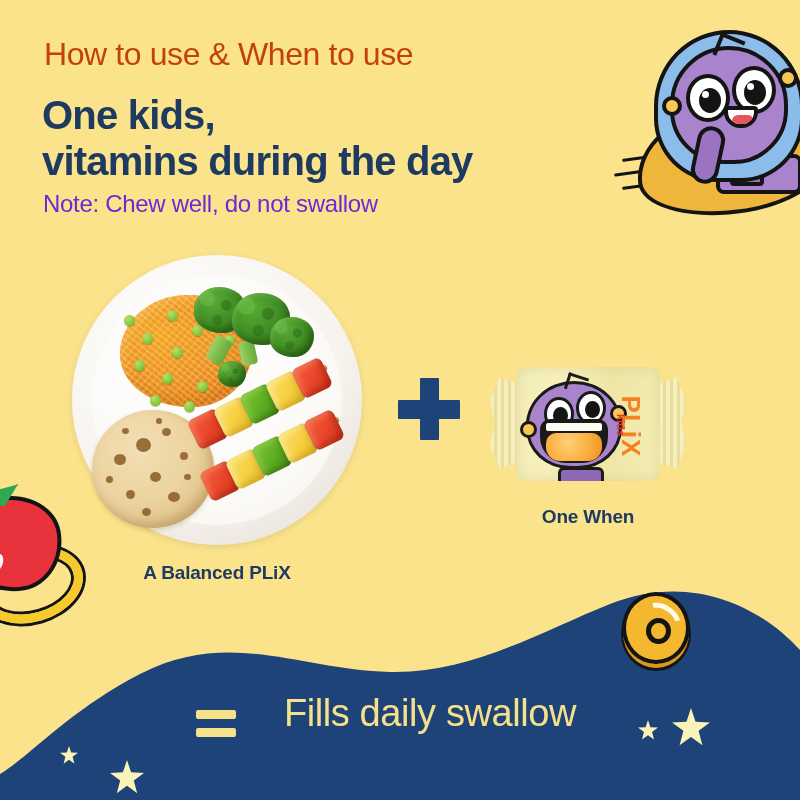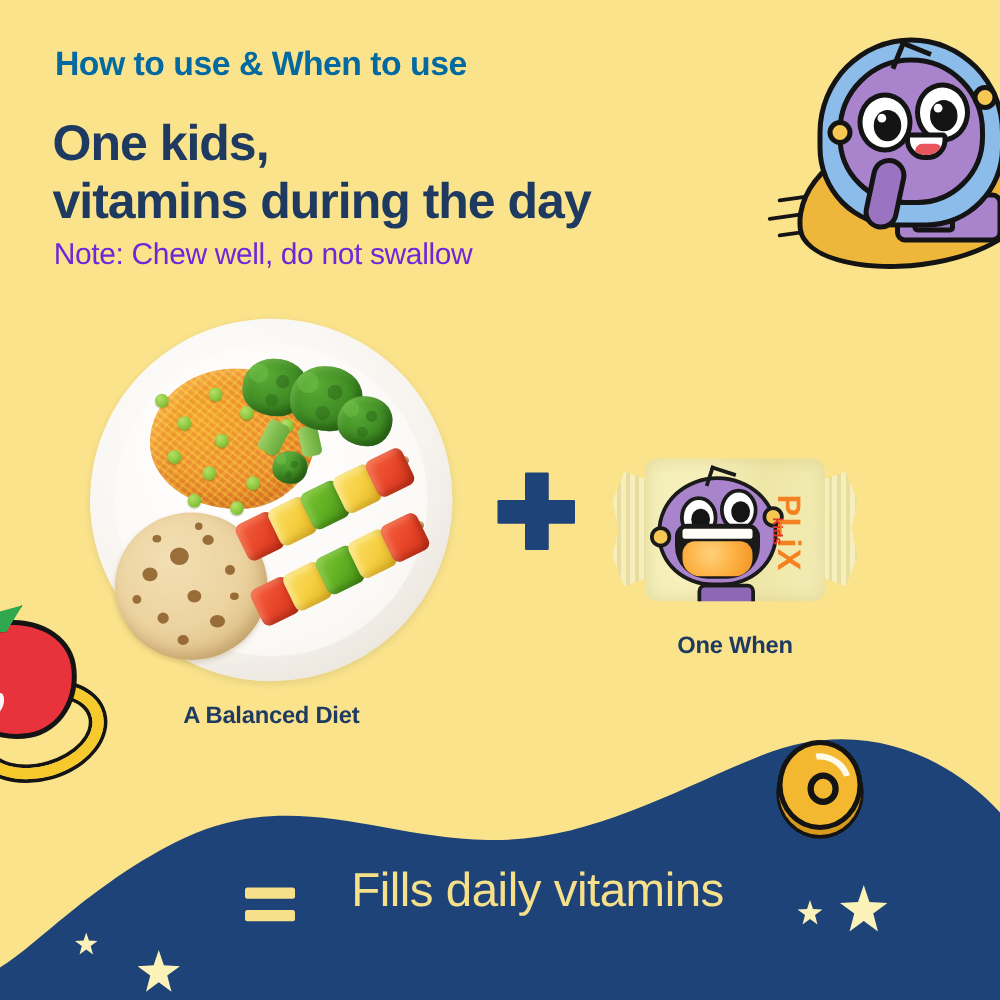--- a/index.html
+++ b/index.html
@@ -6,21 +6,21 @@
   body{
     width:800px;height:800px;overflow:hidden;position:relative;
     background:#fae38b;
     font-family:"Liberation Sans", sans-serif;
   }
   .stage{position:absolute;inset:0;width:800px;height:800px;overflow:hidden;}
 
   
   .kicker{
     position:absolute;left:44px;top:36px;width:620px;
-    font-size:27px;font-weight:700;color:#0369a1;letter-spacing:-0.4px;
+    font-size:32px;font-weight:400;color:#c2410c;letter-spacing:-0.4px;
   }
   .headline{
     position:absolute;left:42px;top:92px;width:660px;
     font-size:40px;font-weight:700;color:#1e3a61;
     line-height:1.16;letter-spacing:-0.8px;
   }
   .note{
     position:absolute;left:43px;top:190px;width:620px;
     font-size:24px;font-weight:400;color:#6d28d9;letter-spacing:-0.3px;
   }
@@ -280,21 +280,21 @@
 
     <div class="skewer" style="left:132px;top:212px;">
       <div class="stick" style="left:0;top:14px;width:150px;transform:rotate(-26deg);transform-origin:left center;"></div>
       <div class="cube c-red" style="left:0px;top:-2px;transform:rotate(-26deg);"></div>
       <div class="cube c-yel" style="left:26px;top:-14px;transform:rotate(-26deg);"></div>
       <div class="cube c-grn" style="left:52px;top:-27px;transform:rotate(-26deg);"></div>
       <div class="cube c-yel" style="left:78px;top:-40px;transform:rotate(-26deg);"></div>
       <div class="cube c-red" style="left:104px;top:-53px;transform:rotate(-26deg);"></div>
     </div>
   </div>
-  <div class="caption cap-diet">A Balanced Diet</div>
+  <div class="caption cap-diet">A Balanced PLiX</div>
 
   <div class="plus">
     <i class="h"></i>
     <i class="v"></i>
   </div>
 
   <div class="gummy">
     <div class="wing l"></div>
     <div class="wing r"></div>
     <div class="wrap-body">
@@ -343,16 +343,16 @@
   </div>
 
   <div class="donut">
     <div class="donut-hole"></div>
     <div class="donut-hl"></div>
   </div>
 
   <div class="eqbar" style="left:196px;top:710px;width:40px;height:9px;"></div>
   <div class="eqbar" style="left:196px;top:728px;width:40px;height:9px;"></div>
   <div class="bottom-text">
-    <div>Fills daily vitamins</div>
+    <div>Fills daily swallow</div>
   </div>
 
 </div>
 
 </body></html>

